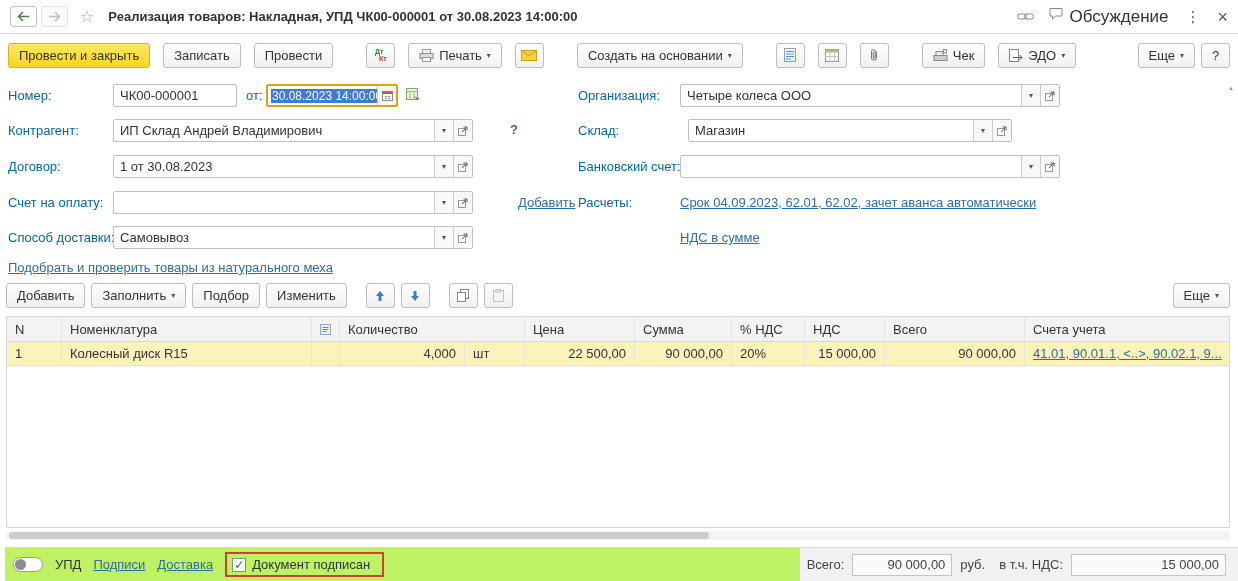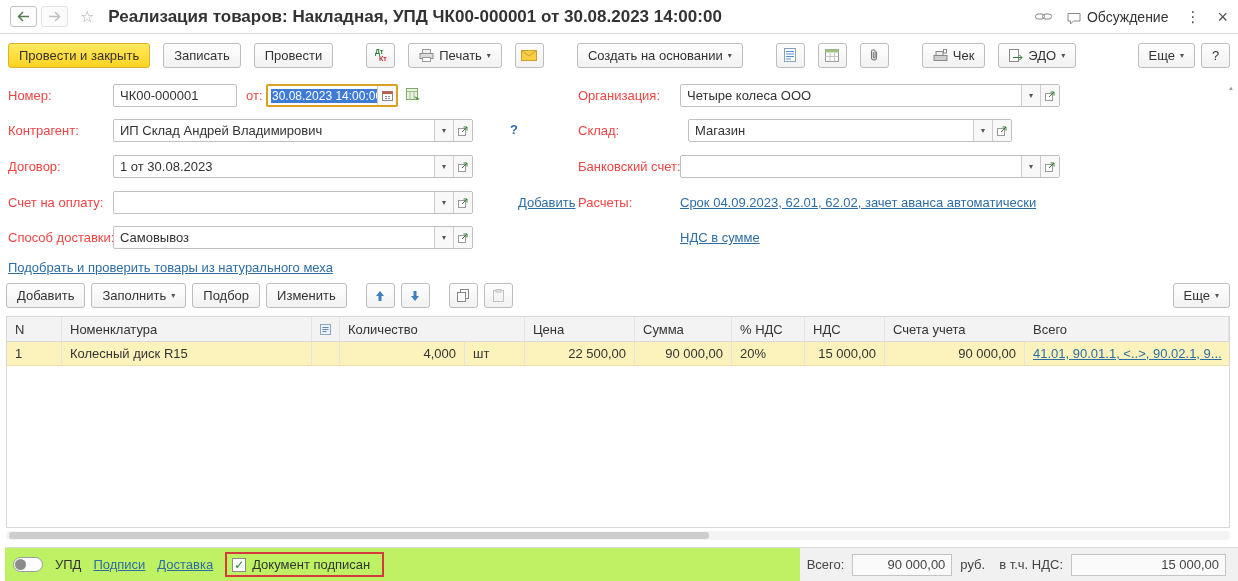--- a/index.html
+++ b/index.html
@@ -5,41 +5,41 @@
   *{box-sizing:border-box;margin:0;padding:0}
   html,body{width:1238px;height:581px}
   body{font-family:"Liberation Sans","DejaVu Sans",sans-serif;font-size:13px;color:#333;background:#fff;overflow:hidden}
   .app{position:relative;width:1238px;height:581px;background:#fff;overflow:hidden}
 
   
   .hdr{position:absolute;top:0;left:0;right:0;height:34px;border-bottom:1px solid #DADADA;display:flex;align-items:center;padding:0 10px;gap:4px;background:#fff}
   .navbtn{width:27px;height:21px;border:1px solid #C2C2C2;border-radius:3px;background:#FCFCFC;display:inline-flex;align-items:center;justify-content:center;cursor:pointer}
   .navbtn.dis{border-color:#E3E3E3;background:#FBFBFB}
   .star{font-size:16px;color:#ABABAB;margin:0 6px 0 8px;cursor:pointer;line-height:1}
-  .title{font-weight:700;font-size:17px;color:#333;white-space:nowrap;margin-left:4px}
+  .title{font-weight:700;font-size:13px;color:#333;white-space:nowrap;margin-left:4px}
   .hdr-r{margin-left:auto;display:flex;align-items:center;gap:15px;color:#555}
-  .hdr-item{display:inline-flex;align-items:flex-end;gap:6px;cursor:pointer;font-size:14px;color:#333}
+  .hdr-item{display:inline-flex;align-items:flex-start;gap:6px;cursor:pointer;font-size:17px;color:#333}
   .kebab{font-size:15px;color:#555;cursor:pointer;padding:0 2px;line-height:1}
   .close{font-size:18px;color:#555;cursor:pointer;line-height:1}
 
   
   .tbar{position:absolute;top:40px;left:0;right:0;height:30px;display:flex;align-items:center;padding:0 8px;gap:13px}
   .btn{display:inline-flex;align-items:center;gap:5px;height:25px;padding:0 10px;border:1px solid #BDBDBD;border-radius:3px;background:linear-gradient(#FFFFFF,#F1F1F1);font-size:13px;color:#333;cursor:pointer;white-space:nowrap}
   .btn.yellow{background:linear-gradient(#FFE95F,#FFD321);border-color:#D9B32A}
   .btn.icon{width:29px;padding:0;justify-content:center}
   .caret{font-size:8px;color:#555}
   .sp{width:7px;flex:0 0 auto}
   .tbar-r{margin-left:auto;display:flex;gap:6px}
   .dtkt{display:flex;flex-direction:column;font-size:7px;line-height:7px;font-weight:700}
   .dtkt .dt{color:#2E7D32}
   .dtkt .kt{color:#C62828;margin-left:4px}
 
   
   .frow{position:absolute;left:0;right:0;height:24px}
-  .lbl{position:absolute;top:4px;color:#ef4444;white-space:nowrap}
+  .lbl{position:absolute;top:4px;color:#0369a1;white-space:nowrap}
   .fld{position:absolute;top:0;height:23px;border:1px solid #C0C0C0;border-radius:2px;background:#fff;display:flex;align-items:stretch}
   .fld .txt{flex:1;display:flex;align-items:center;padding:0 6px;white-space:nowrap;overflow:hidden}
   .seg{width:19px;border-left:1px solid #CCCCCC;display:flex;align-items:center;justify-content:center;background:#F8F8F8;cursor:pointer}
   .fld.focus{border:2px solid #D8A21E}
   .sel{background:#3D7BD6;color:#fff;padding:0 1px;font-size:12px;white-space:nowrap}
   .lnk{color:#2E6DA4;text-decoration:underline;cursor:pointer;white-space:nowrap}
   .linkabs{position:absolute;top:4px}
   .qmark{position:absolute;top:3px;color:#2E6DA4;font-weight:700;cursor:pointer}
   .iconlink{position:absolute;top:3px;cursor:pointer;line-height:0}
 
@@ -368,22 +368,22 @@
         <svg width="11" height="11" viewBox="0 0 11 11">
             <rect x="0.5" y="0.5" width="10" height="10" fill="#EAF1F8" stroke="#8FA8C0"></rect>
             <path d="M2.5 3.5h6M2.5 5.5h6M2.5 7.5h4" stroke="#5B87B5"></path>
           </svg>
       </div>
       <div class="cell sp2">Количество</div>
       <div class="cell">Цена</div>
       <div class="cell">Сумма</div>
       <div class="cell">% НДС</div>
       <div class="cell">НДС</div>
+      <div class="cell">Всего</div>
       <div class="cell" style="border-right:none">Счета учета</div>
-      <div class="cell">Всего</div>
     </div>
     <div class="trow brow">
       <div class="cell">1</div>
       <div class="cell">Колесный диск R15</div>
       <div class="cell"></div>
       <div class="cell num">4,000</div>
       <div class="cell">шт</div>
       <div class="cell num">22 500,00</div>
       <div class="cell num">90 000,00</div>
       <div class="cell">20%</div>

